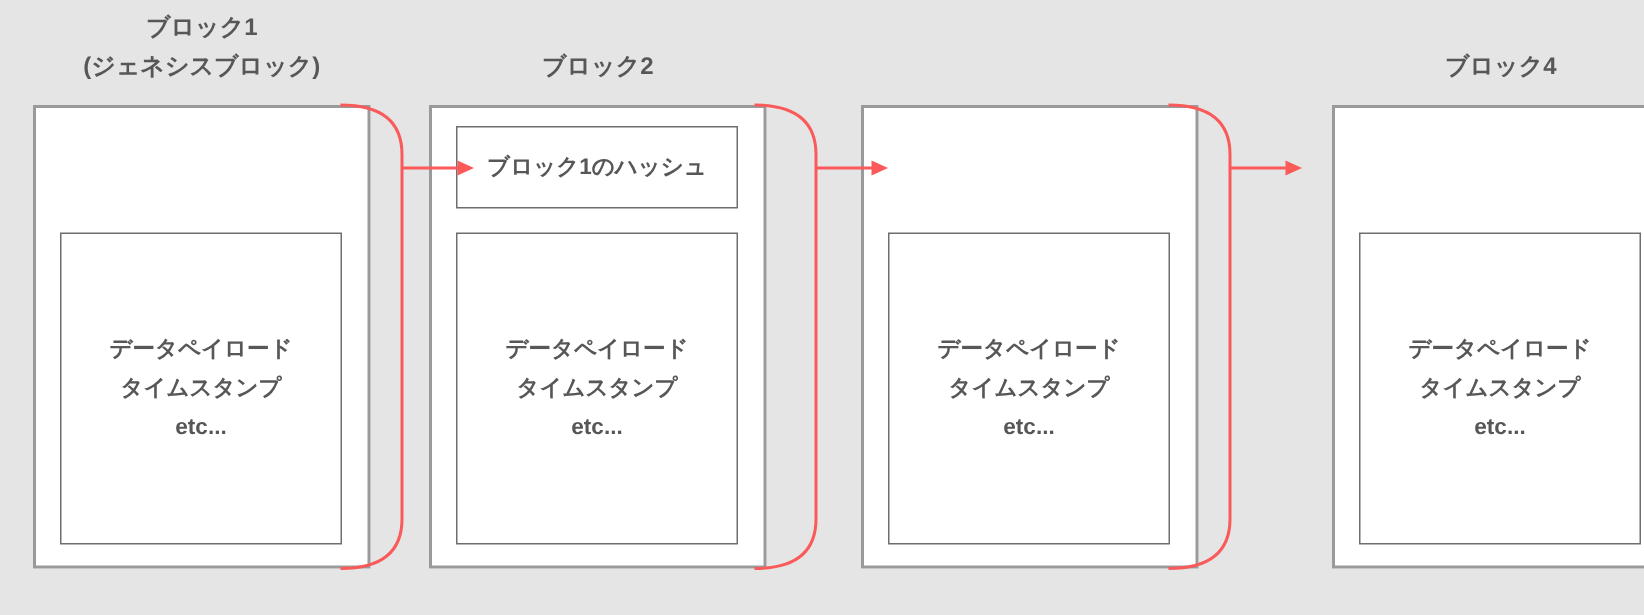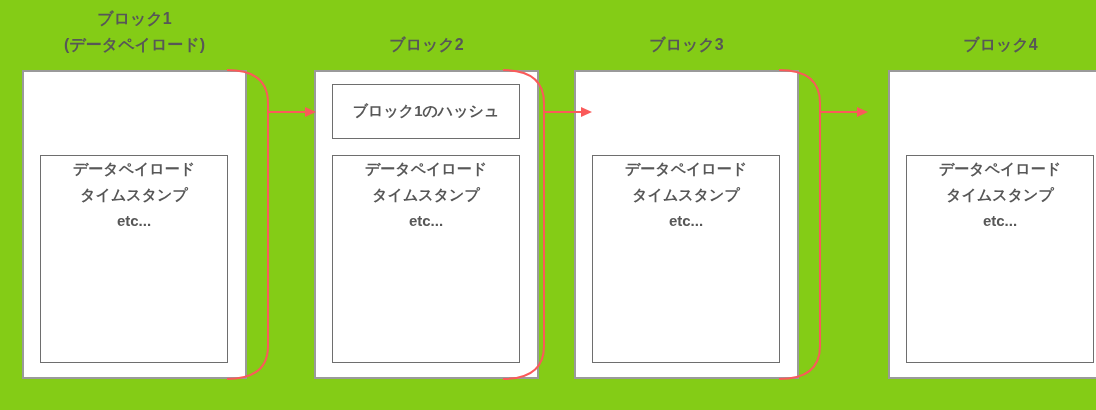--- a/index.html
+++ b/index.html
@@ -4,21 +4,21 @@
 <style>
   html, body {
     margin: 0;
     padding: 0;
     background: #ffffff;
   }
   #canvas {
     position: relative;
     width: 1096px;
     height: 410px;
-    background: #84cc16;
+    background: #e5e5e5;
     font-family: "Liberation Sans", "DejaVu Sans", sans-serif;
     overflow: hidden;
   }
   .block-group {
     position: absolute;
     top: 0;
     width: 225px;
     height: 400px;
   }
   .block-title {
@@ -64,21 +64,21 @@
     position: absolute;
     left: 16px;
     top: 83px;
     width: 188px;
     height: 208px;
     border: 1.5px solid #6e6e6e;
     box-sizing: border-box;
     display: flex;
     flex-direction: column;
     align-items: center;
-    justify-content: flex-start;
+    justify-content: center;
     font-size: 15px;
     font-weight: bold;
     color: #575757;
     line-height: 26px;
     text-align: center;
   }
   #connector-layer {
     position: absolute;
     left: 0;
     top: 0;
@@ -97,45 +97,44 @@
   }
 </style>
 </head>
 <body>
 
 <div id="canvas">
 
   <div class="block-group" style="left:22px">
     <div class="block-title title-two-line">
       <div>ブロック1</div>
-      <div>(データペイロード)</div>
+      <div>(ジェネシスブロック)</div>
     </div>
     <div class="block-box">
       <div class="payload-box">
         <div>データペイロード</div>
         <div>タイムスタンプ</div>
         <div>etc...</div>
       </div>
     </div>
   </div>
 
-  <div class="block-group" style="left:314px">
+  <div class="block-group" style="left:286px">
     <div class="block-title title-one-line">ブロック2</div>
     <div class="block-box">
       <div class="hash-box">ブロック1のハッシュ</div>
       <div class="payload-box">
         <div>データペイロード</div>
         <div>タイムスタンプ</div>
         <div>etc...</div>
       </div>
     </div>
   </div>
 
   <div class="block-group" style="left:574px">
-    <div class="block-title title-one-line">ブロック3</div>
     <div class="block-box">
       <div class="payload-box">
         <div>データペイロード</div>
         <div>タイムスタンプ</div>
         <div>etc...</div>
       </div>
     </div>
   </div>
 
   <div class="block-group" style="left:888px">

